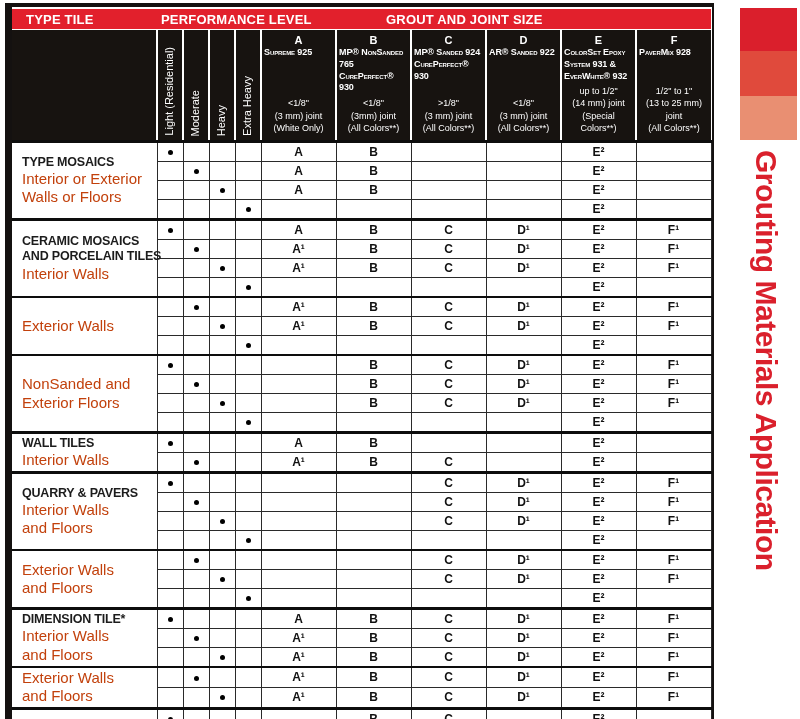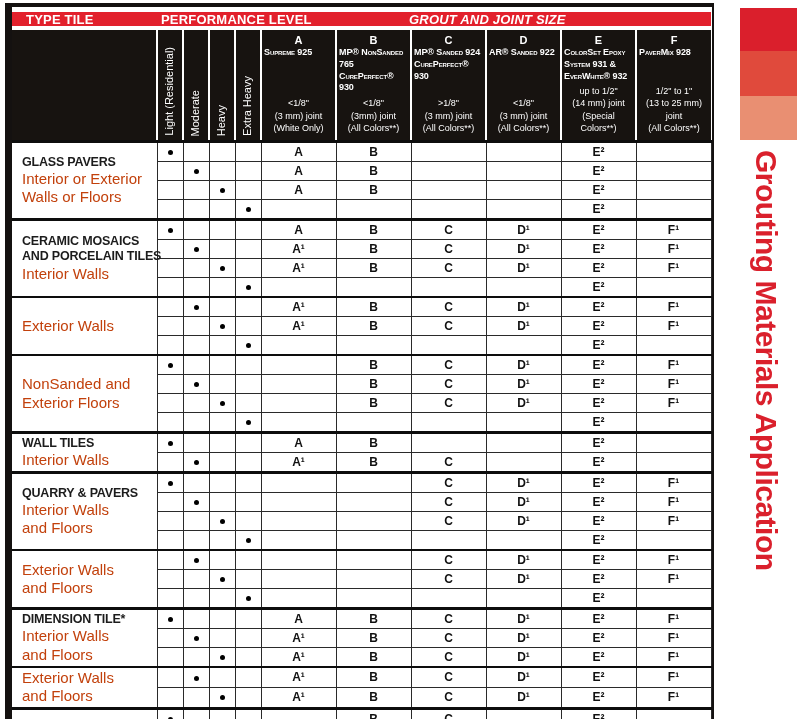--- a/index.html
+++ b/index.html
@@ -11,28 +11,28 @@
   
   .table-frame {
     position:absolute; left:5px; top:3px;
     border:4px solid #141110; border-left-width:7px; border-right-width:2px;
     background:#fff;
   }
   table.main { border-collapse:collapse; table-layout:fixed; width:699px; }
 
   
   .titlebar-cell { height:23px; padding:0; border:none; position:relative; }
-  .titlebar-cell .bar { position:relative; width:100%; height:14px; }
+  .titlebar-cell .bar { position:relative; width:100%; height:20px; }
   .bar span {
     position:absolute; top:50%; transform:translateY(-50%);
     color:#fff; font-weight:bold; font-size:13px; letter-spacing:0.2px; white-space:nowrap;
   }
   .t-type   { left:14px; }
   .t-perf   { left:129px;margin-left:20px; }
-  .t-grout  { left:397px;font-style:italic; }
+  .t-grout  { left:374px; }
 
   
   tr.header-row td {
     background:#171310; height:110px; padding:0;
     border:none; border-left:2px solid #fff; vertical-align:bottom;
   }
   td.corner { border-left:none !important; }
   td.level-cell { text-align:center; padding-bottom:7px; }
   .vtext {
     display:inline-block; writing-mode:vertical-rl; transform:rotate(180deg);
@@ -202,21 +202,21 @@
                   <div class="prod-spec">(All Colors**)</div>
                 </div>
               </div>
             </td>
           </tr>
 
       </tbody>
         <tbody id="tbody">
           <tr class="sec-major">
             <td class="label-cell" rowspan="4">
-              <div class="lbl-title">GLASS PAVERS</div>
+              <div class="lbl-title">TYPE MOSAICS</div>
               <div class="lbl-sub">Interior or Exterior</div>
               <div class="lbl-sub">Walls or Floors</div>
             </td>
             <td class="dot-cell"><span class="bullet"></span></td>
             <td class="dot-cell"></td>
             <td class="dot-cell"></td>
             <td class="dot-cell"></td>
             <td class="val-cell">A</td>
             <td class="val-cell">B</td>
             <td class="val-cell"></td>

